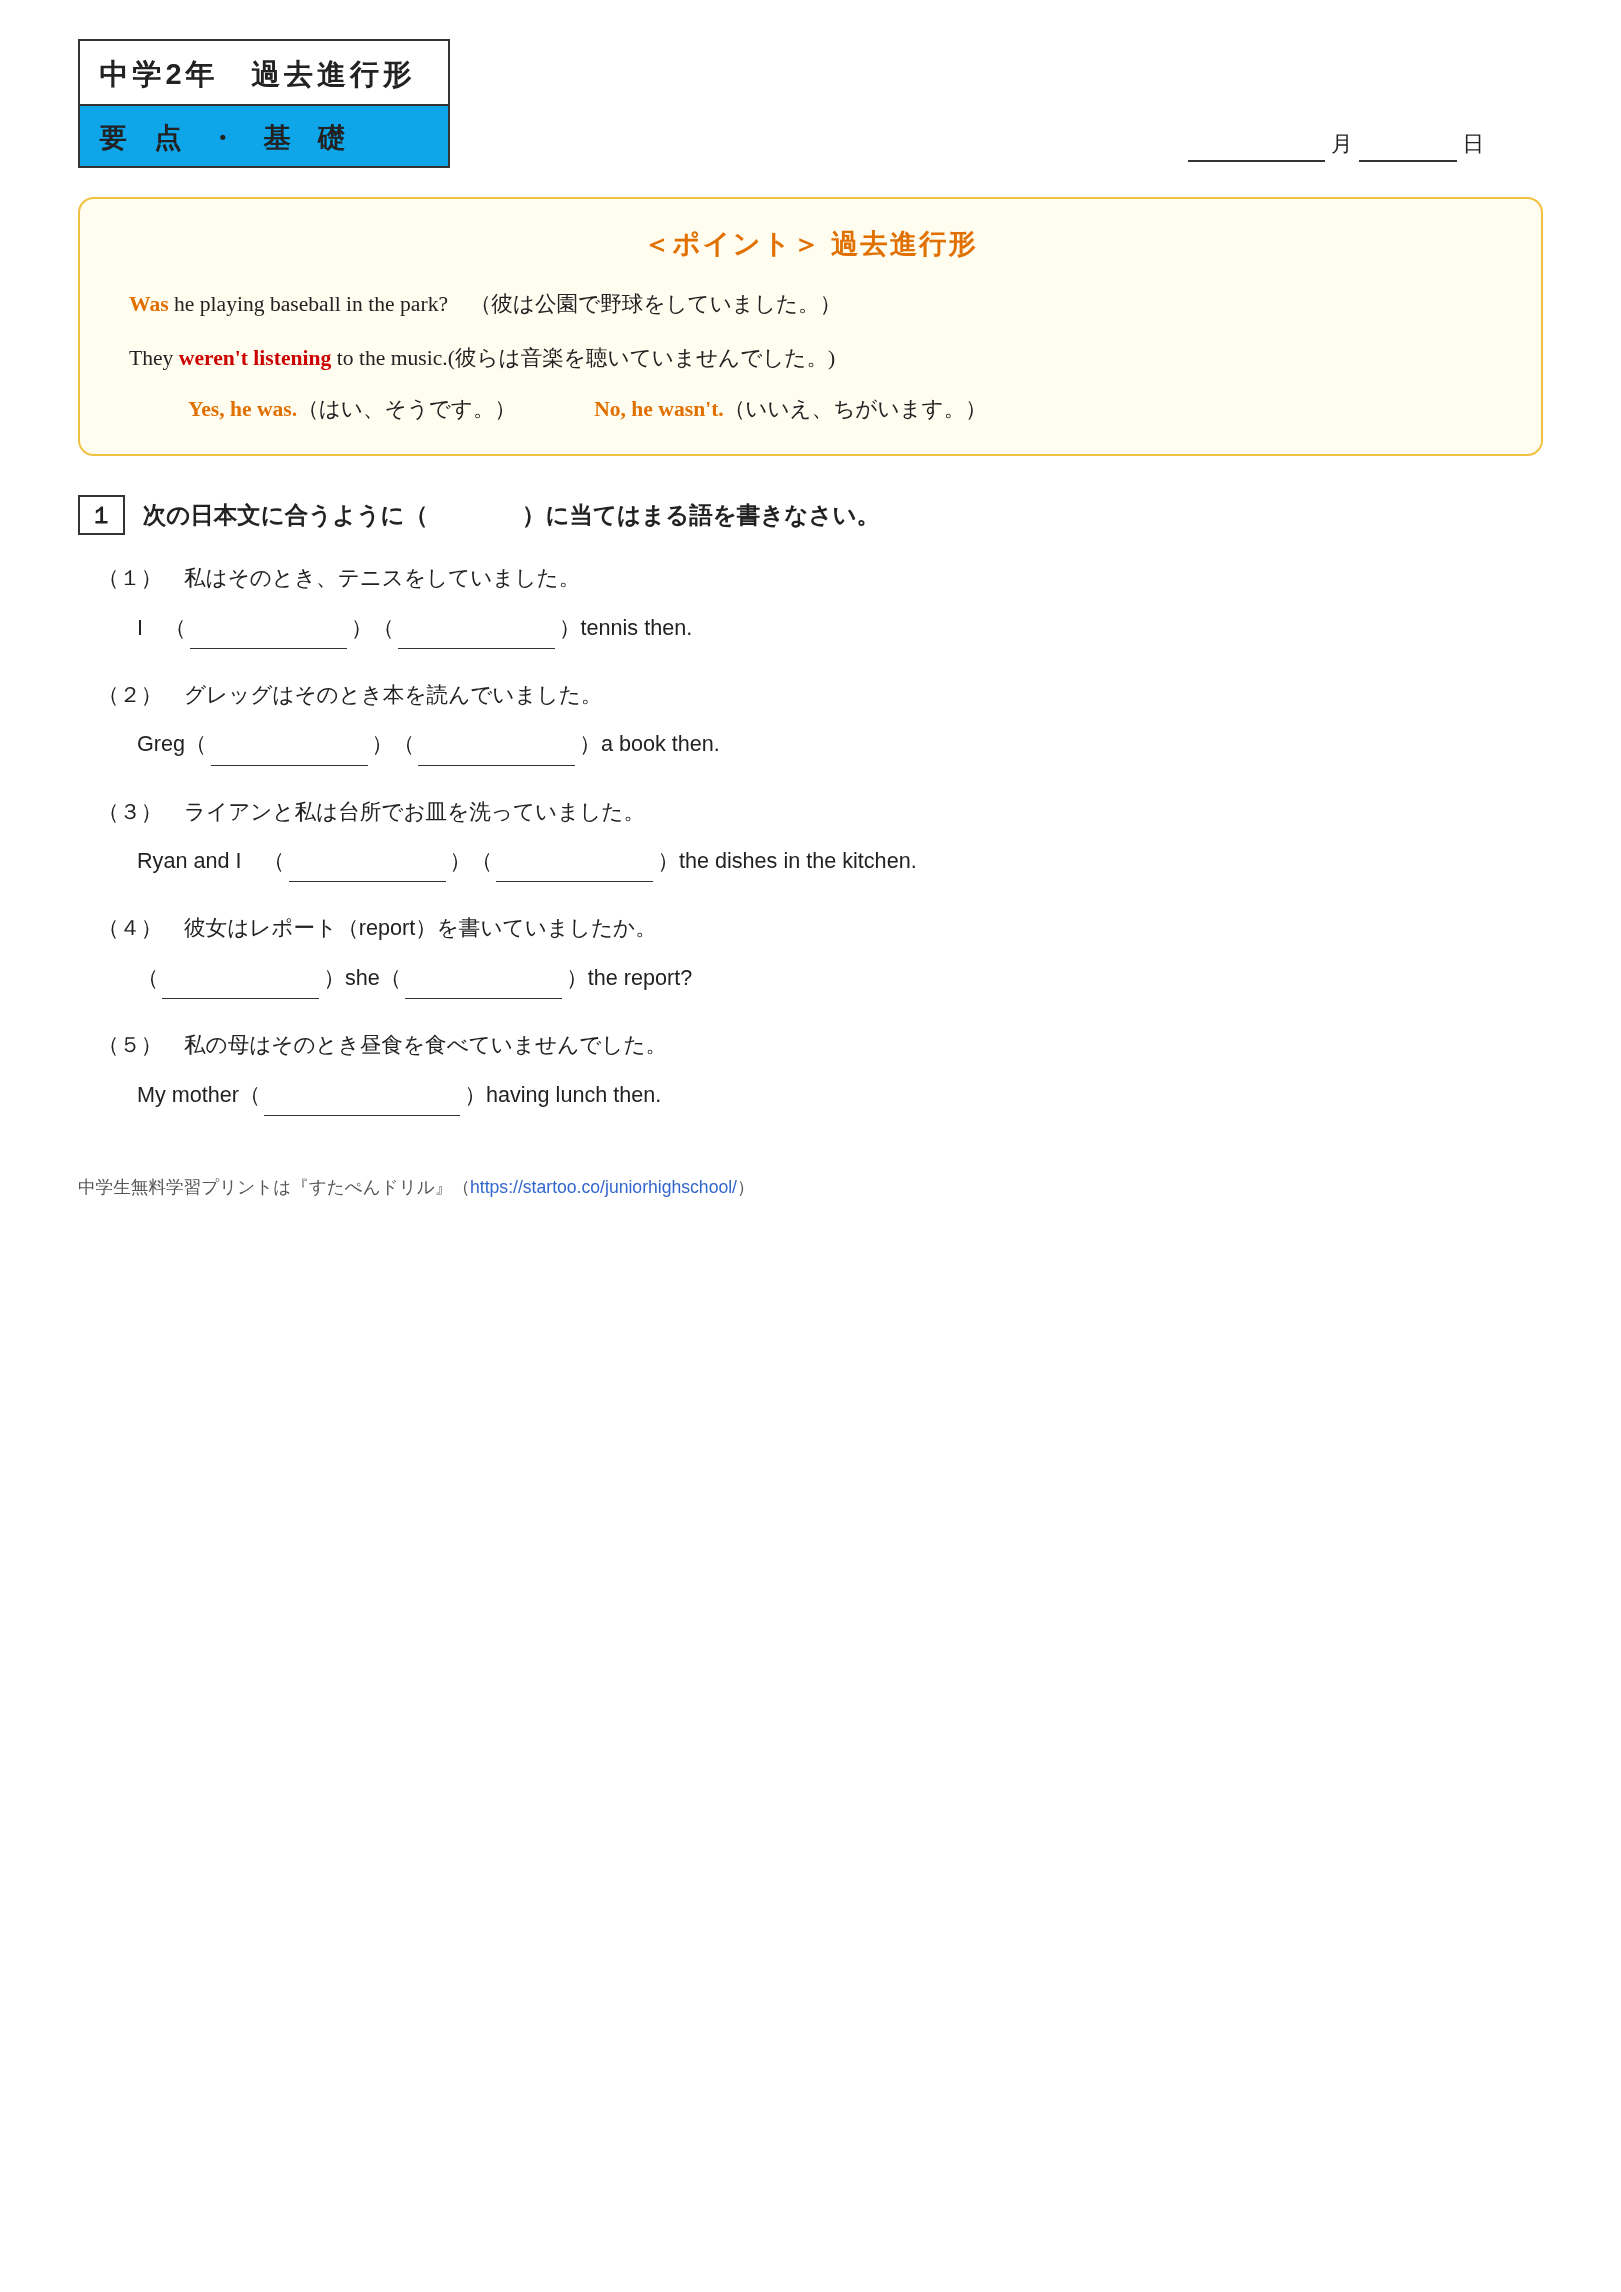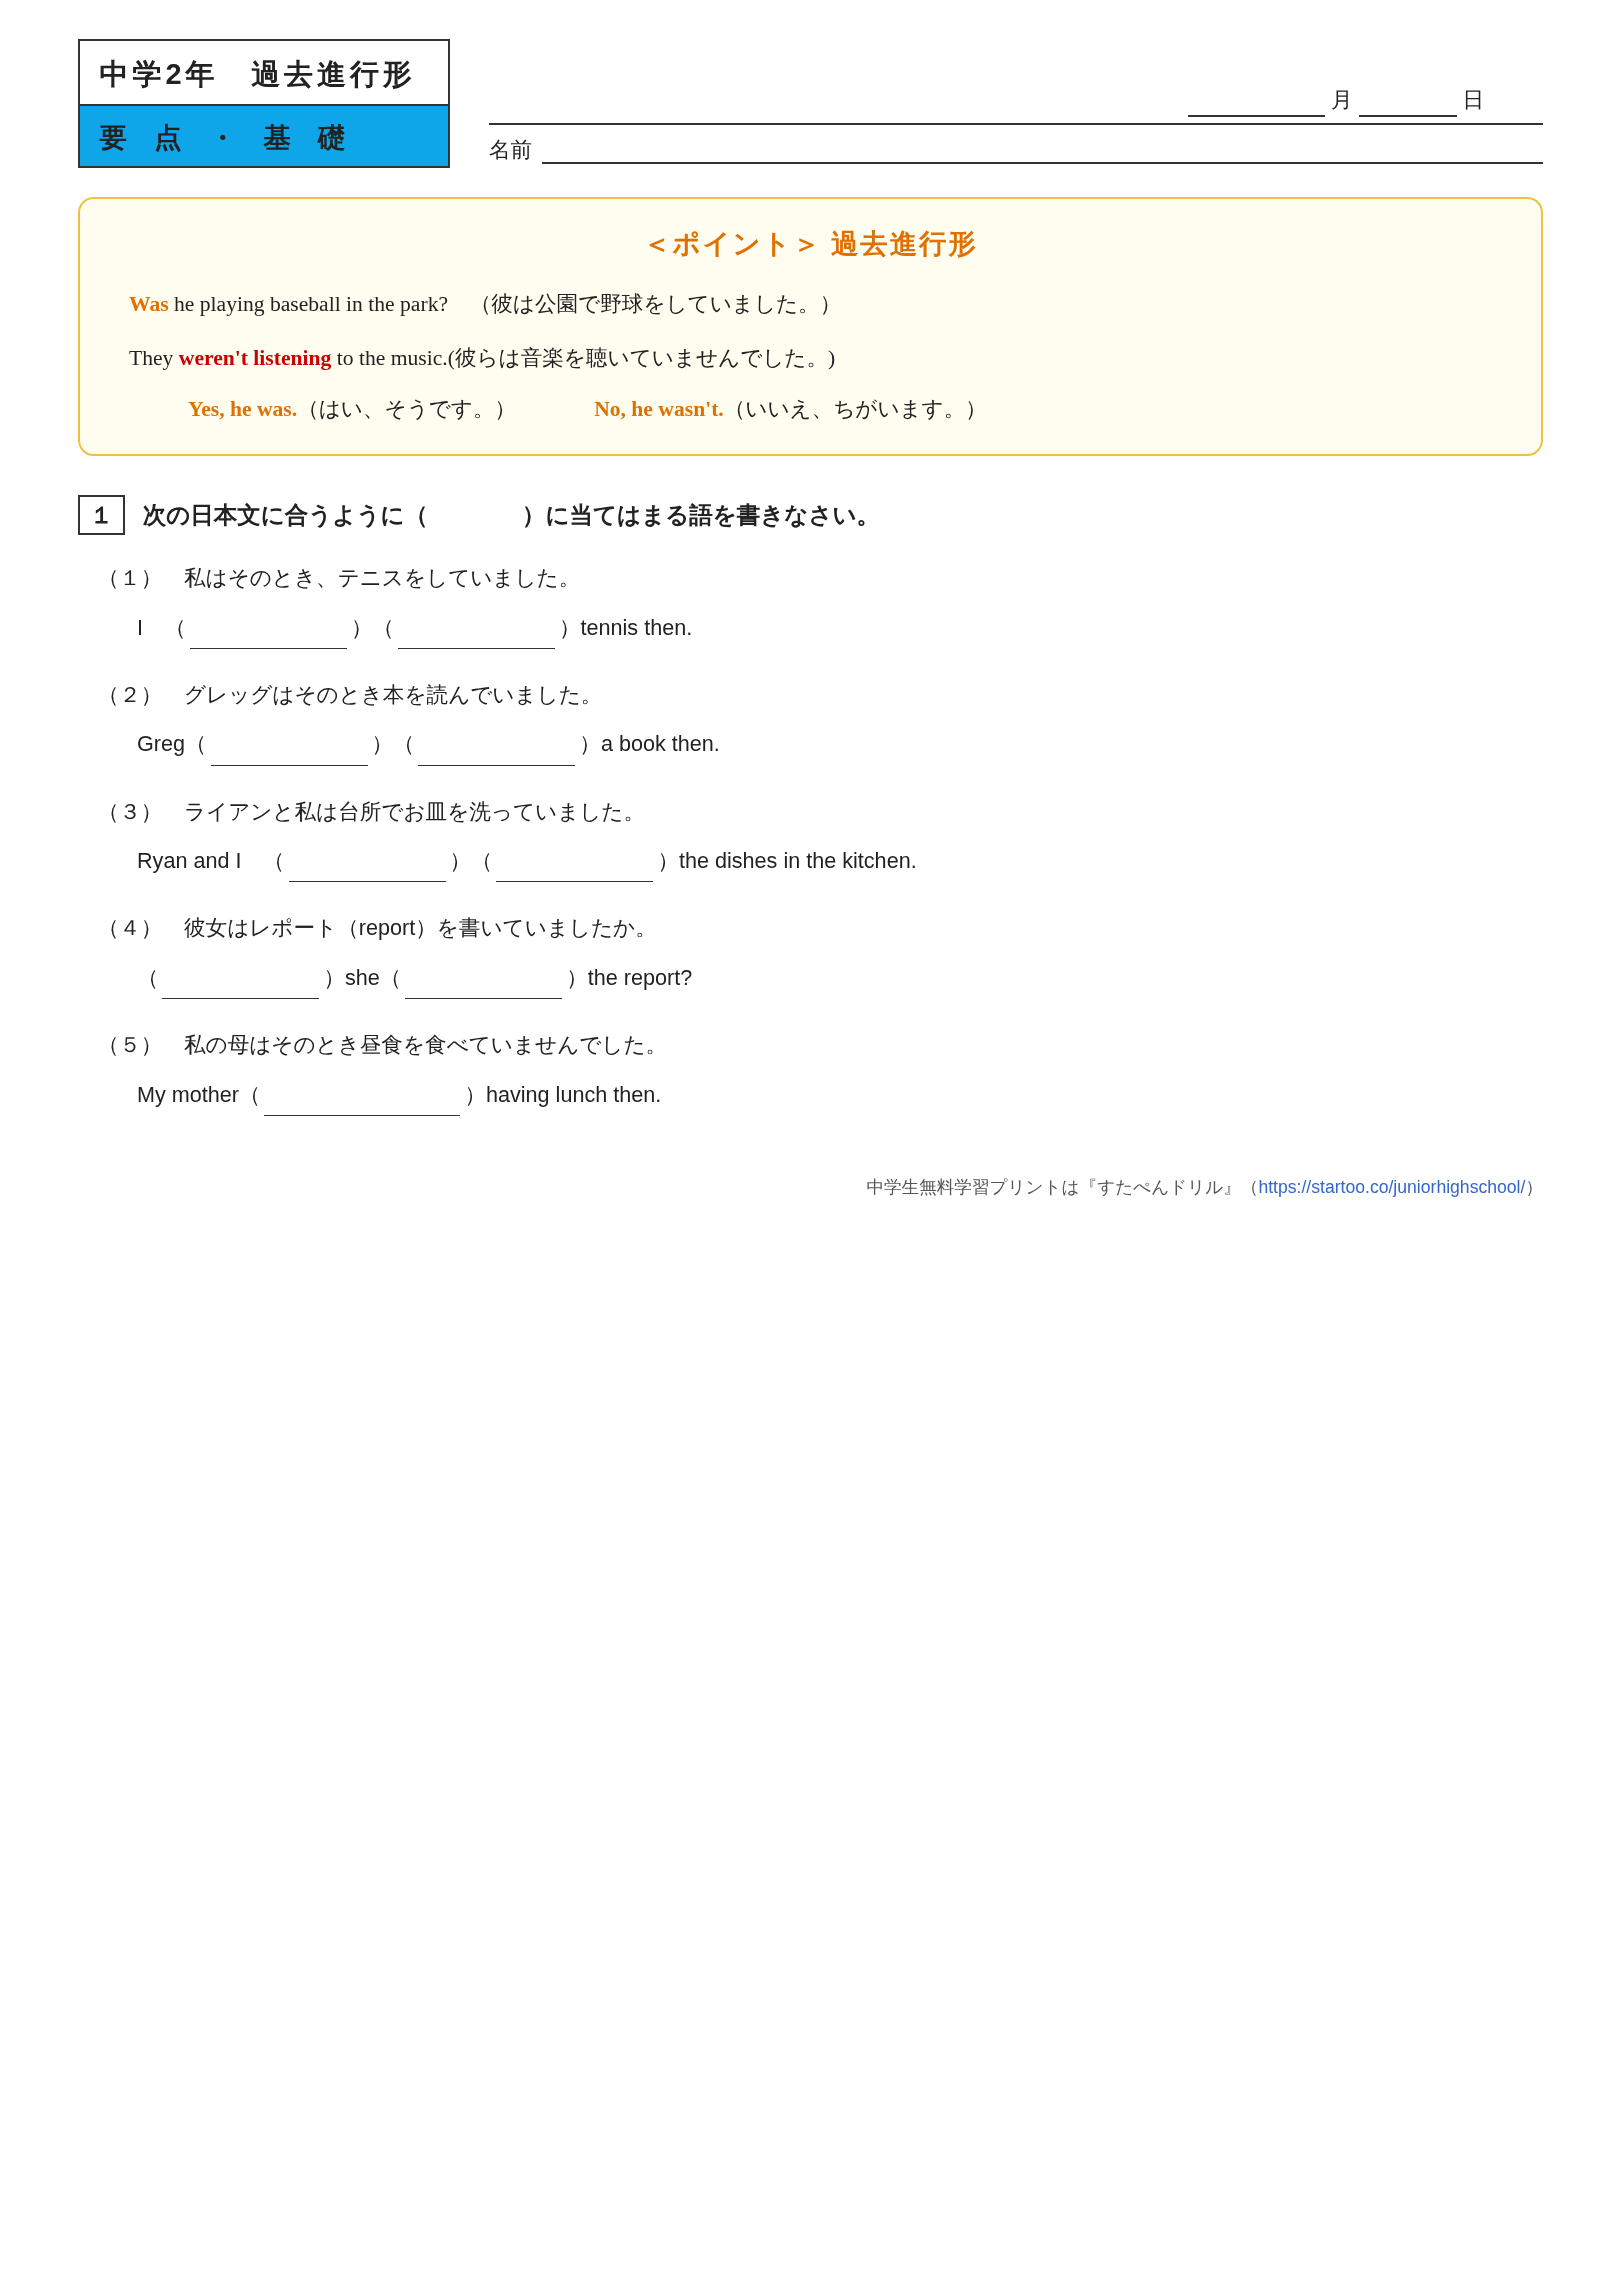--- a/index.html
+++ b/index.html
@@ -161,21 +161,21 @@
       vertical-align: bottom;
       margin: 0 3.9px;
     }
     .blank-wide {
       width: 196px;
     }
 
     
     .footer {
       margin-top: 59px;
-      text-align: right;
+      text-align: left;
       font-size: 17.6px;
       color: #555;
     }
     .footer a {
       color: #3366cc;
       text-decoration: none;
     }
   </style>
 </head>
 <body>
@@ -187,24 +187,20 @@
   </div>
   <div class="header-right">
     <div class="header-date-row">
       <div class="date-field">
         <div class="date-line"></div>
         <span class="date-label">月</span>
         <div class="date-line" style="width:98px;"></div>
         <span class="date-label">日</span>
       </div>
     </div>
-    <div class="name-row">
-      <span class="name-label">名前</span>
-      <div class="name-line"></div>
-    </div>
   </div>
 </div>
 
 <div class="point-box">
   <div class="point-title">
     <span>＜ポイント＞</span>
     <span>過去進行形</span>
   </div>
 
 

